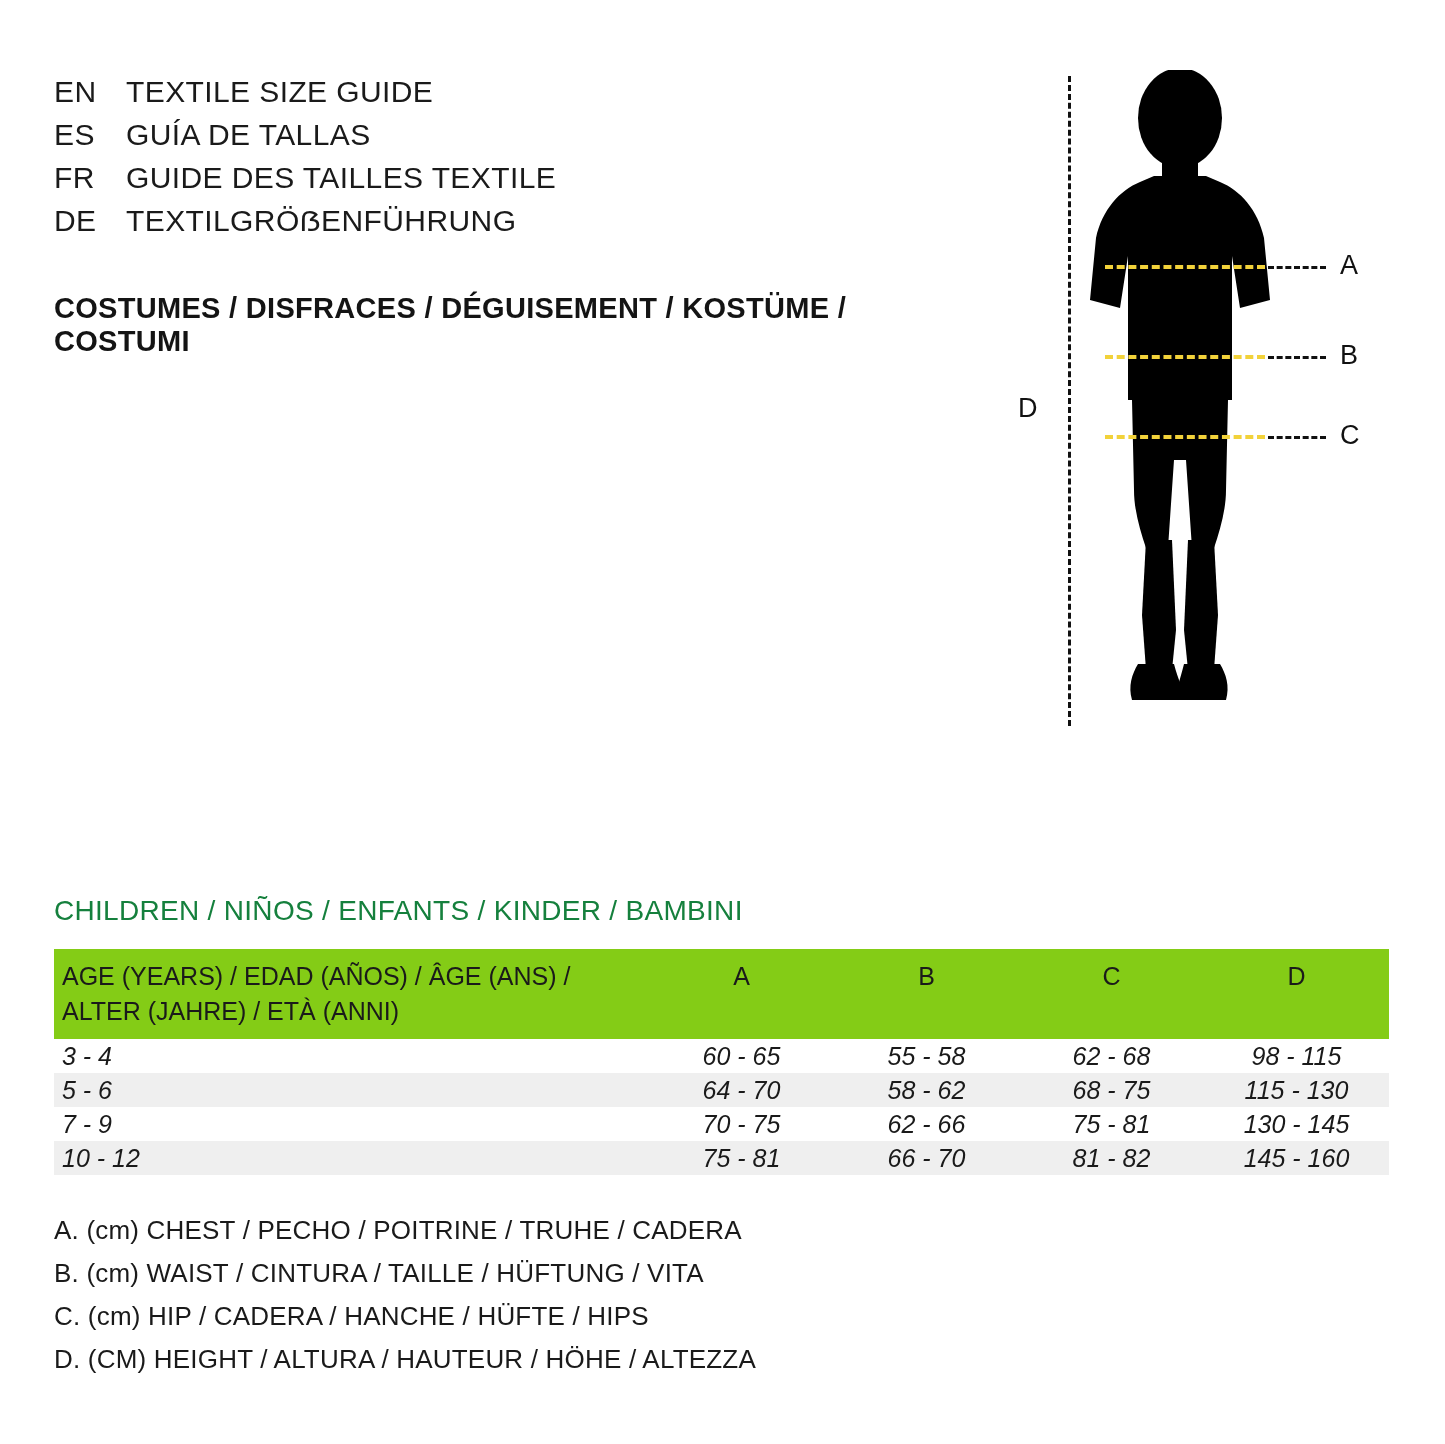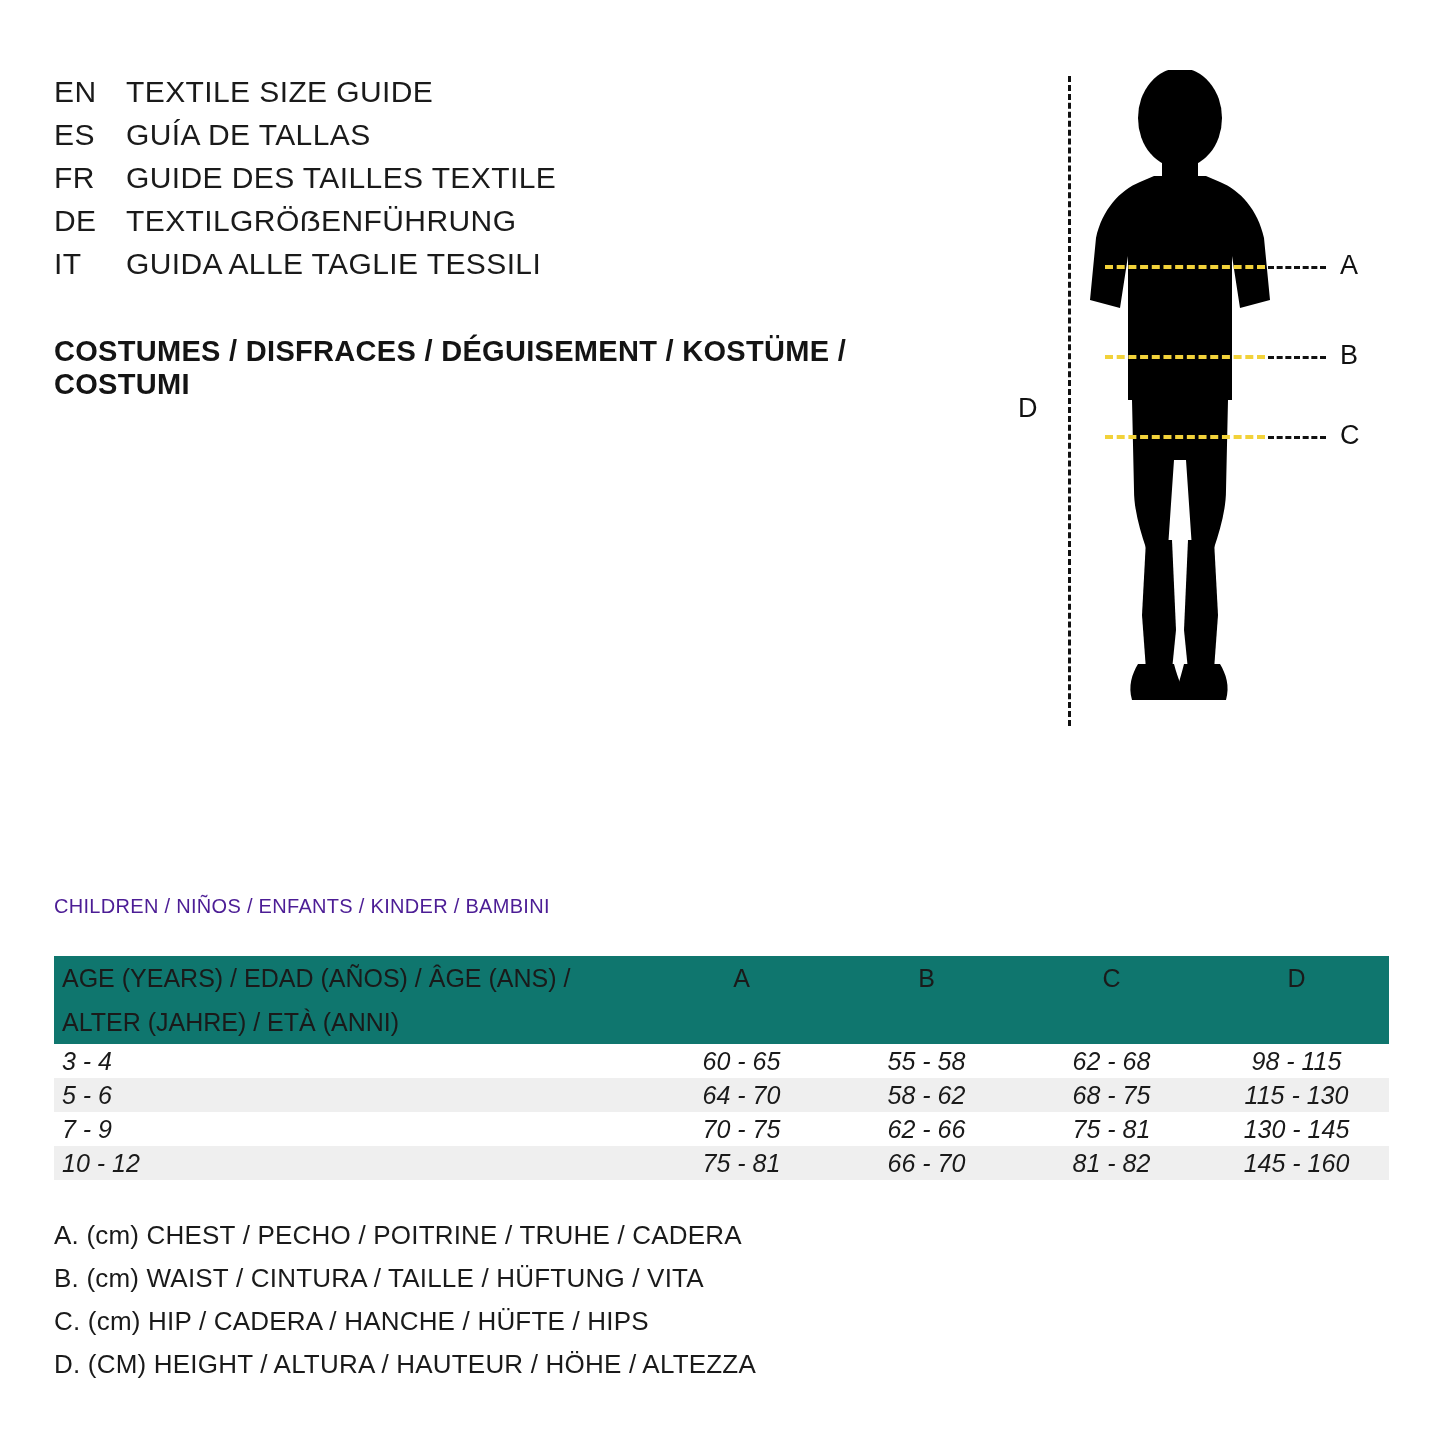--- a/index.html
+++ b/index.html
@@ -92,38 +92,38 @@
   }
 
   
   .table-section {
     position: absolute;
     left: 54px;
     top: 895px;
     width: 1335px;
   }
   .children-title {
-    font-size: 20px;
+    font-size: 28px;
     letter-spacing: 0.3px;
-    color: #4c1d95;
-    margin-bottom: 38px;
+    color: #15803d;
+    margin-bottom: 22px;
   }
   table.size-table {
     border-collapse: collapse;
     width: 1335px;
     font-size: 25px;
     color: #1a1a1a;
   }
   table.size-table th {
-    background: #0f766e;
+    background: #84cc16;
     font-weight: normal;
     text-align: left;
-    padding: 0 8px;
+    padding: 10px 8px;
     vertical-align: top;
-    line-height: 44px;
+    line-height: 35px;
   }
   table.size-table th.col-letter {
     text-align: center;
     vertical-align: top;
   }
   table.size-table td {
     padding: 0 8px;
     line-height: 34px;
     font-style: italic;
   }
@@ -173,24 +173,20 @@
   <div class="lang-row">
     <span class="lang-code">FR</span>
     <span class="lang-text">GUIDE DES TAILLES TEXTILE</span>
   </div>
 
   <div class="lang-row">
     <span class="lang-code">DE</span>
     <span class="lang-text">TEXTILGRÖẞENFÜHRUNG</span>
   </div>
 
-  <div class="lang-row">
-    <span class="lang-code">IT</span>
-    <span class="lang-text">GUIDA ALLE TAGLIE TESSILI</span>
-  </div>
 
   <div class="costumes-line">COSTUMES / DISFRACES / DÉGUISEMENT / KOSTÜME / COSTUMI</div>
 </div>
 
 <div class="figure-area">
 
   <div class="d-axis"></div>
   <div class="d-label">D</div>
 
   <svg class="silhouette" viewBox="0 0 200 650" xmlns="http://www.w3.org/2000/svg">

